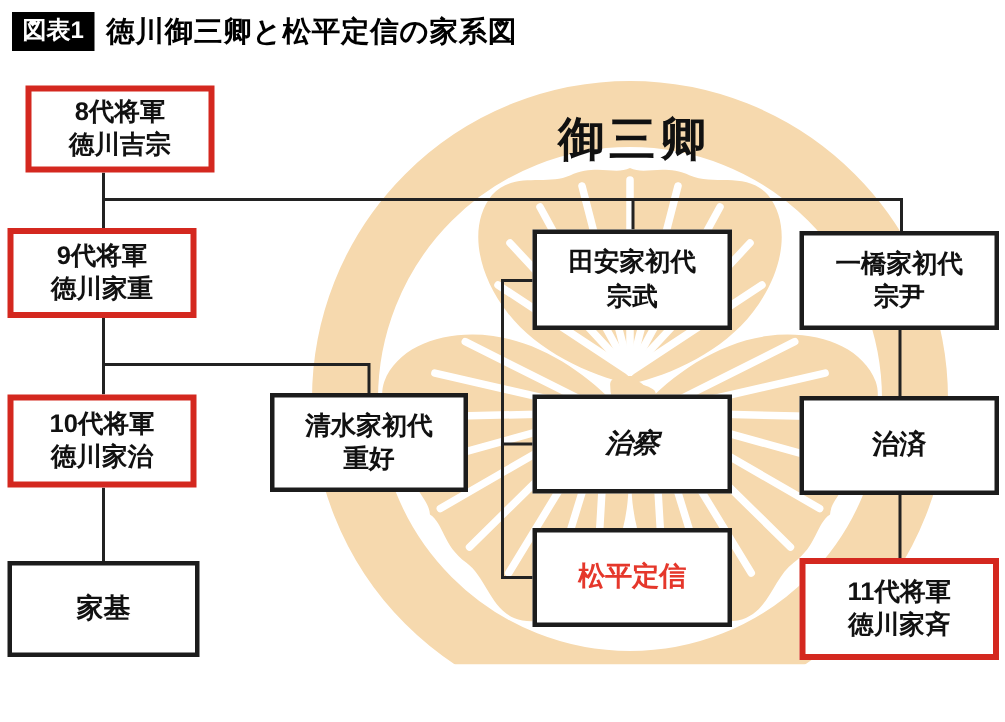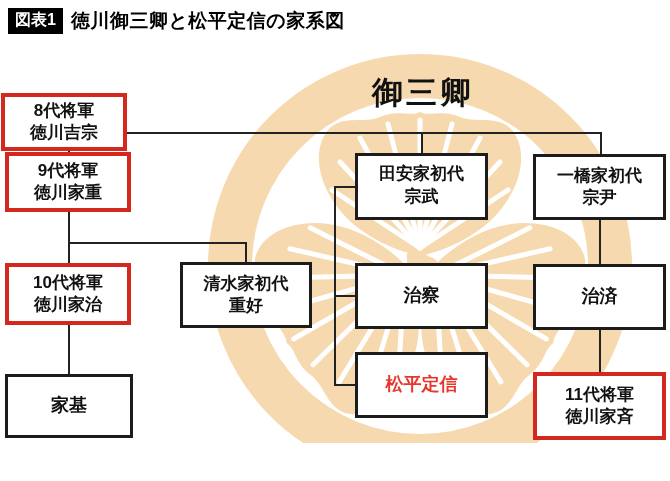--- a/index.html
+++ b/index.html
@@ -15,27 +15,27 @@
     text-align:center;font-weight:700;color:#111;font-size:17px;line-height:1.3;
   }
   .red-border{border:4px solid var(--red,#d4281f);}
   .black-border{border:3px solid #1c1c1c;}
   .red-text span{color:var(--red_text,#e5372b);}
   .titlebar{position:absolute;left:8px;top:8px;z-index:4;display:flex;align-items:center;}
   .badge{background:#000;color:#fff;font-weight:700;font-size:16px;padding:2px 7px 3px;}
   .title-text{font-weight:700;font-size:19px;color:#000;margin-left:8px;letter-spacing:0.5px;}
   .gosankyo{position:absolute;left:372px;top:72px;z-index:3;font-size:31px;font-weight:700;color:#111;letter-spacing:3px;}
   
-  .n-yoshimune{left:1px;top:57px;width:126px;height:58px;margin-top:36px;}
+  .n-yoshimune{left:17px;top:57px;width:126px;height:58px;}
   .n-ieshige{left:5px;top:152px;width:126px;height:60px;align-items:center;}
   .n-ieharu{left:5px;top:263px;width:126px;height:62px;}
   .n-iemoto{left:5px;top:374px;width:128px;height:64px;font-size:18px;}
   .n-shigeyoshi{left:180px;top:262px;width:132px;height:66px;}
-  .n-munetake{left:355px;top:153px;width:133px;height:67px;font-family:Liberation Mono, monospace;}
-  .n-harusato{left:355px;top:263px;width:133px;height:66px;font-size:18px;}
+  .n-munetake{left:355px;top:153px;width:133px;height:67px;}
+  .n-harusato{left:355px;top:263px;width:133px;height:66px;font-size:18px;font-style:italic;}
   .n-sadanobu{left:355px;top:352px;width:133px;height:66px;font-size:18px;}
   .n-munetada{left:533px;top:154px;width:133px;height:66px;}
   .n-harusada{left:533px;top:264px;width:133px;height:66px;font-size:18px;}
   .n-ienari{left:533px;top:372px;width:133px;height:68px;}
   
   .l1{left:68px;top:115px;width:2px;height:37px;}
   .l2{left:68px;top:132px;width:534px;height:2px;}
   .l3{left:421px;top:132px;width:2px;height:21px;}
   .l4{left:600px;top:132px;width:2px;height:22px;}
   .l5{left:68px;top:212px;width:2px;height:51px;}

